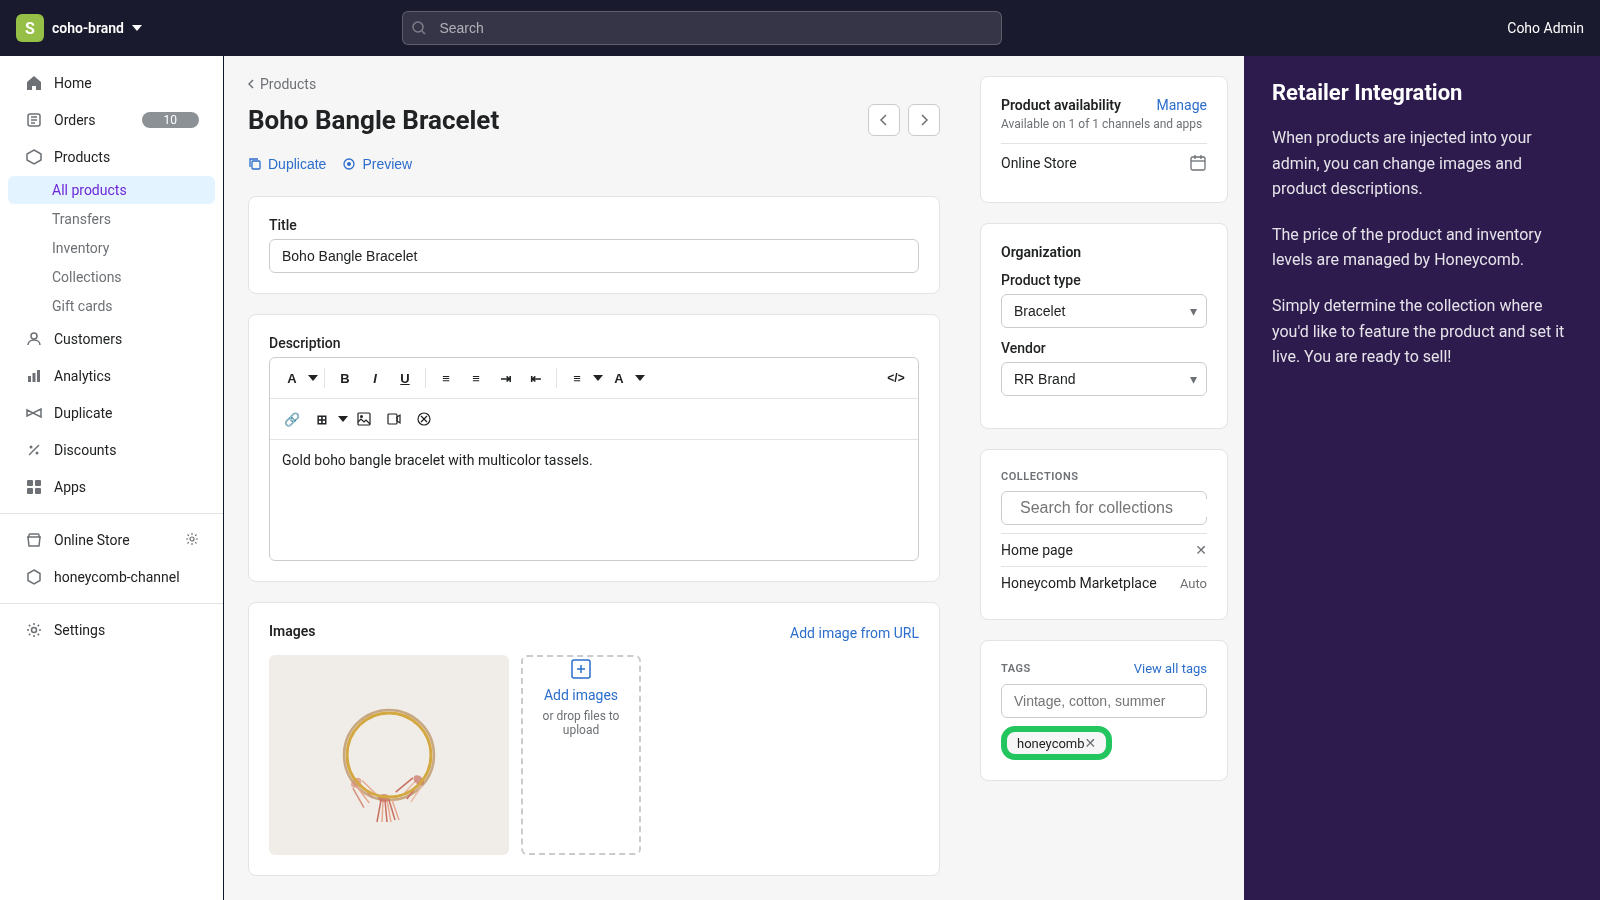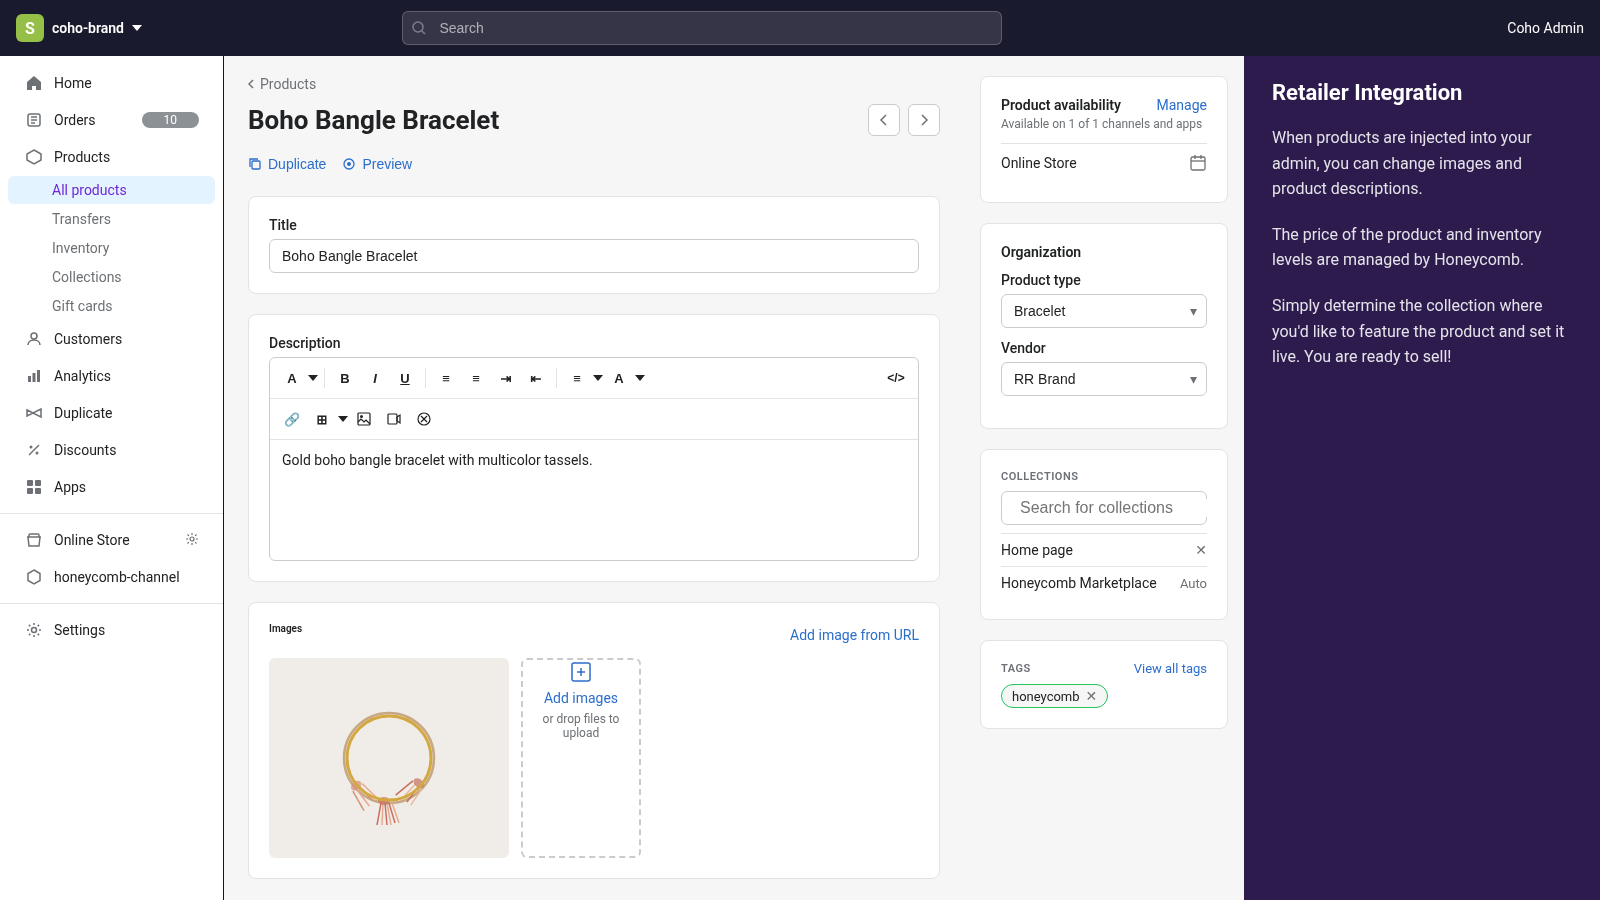--- a/index.html
+++ b/index.html
@@ -42,21 +42,21 @@
     .page-title { font-size: 26px; font-weight: 700; color: #202223; }
     .page-nav { display: flex; gap: 8px; }
     .nav-btn { width: 32px; height: 32px; border: 1px solid #c9cccf; border-radius: 6px; background: #fff; display: flex; align-items: center; justify-content: center; cursor: pointer; }
 
     
     .action-bar { display: flex; gap: 16px; margin-bottom: 20px; }
     .action-btn { display: flex; align-items: center; gap: 6px; color: #2c6ecb; font-size: 14px; cursor: pointer; padding: 4px 0; background: none; border: none; }
 
     
     .card { background: #fff; border: 1px solid #e1e3e5; border-radius: 8px; padding: 20px; margin-bottom: 20px; }
-    .card-title { font-size: 10px; font-weight: 600; color: #202223; margin-bottom: 12px; }
+    .card-title { font-size: 14px; font-weight: 600; color: #202223; margin-bottom: 4px; }
 
     
     .form-label { font-size: 14px; font-weight: 500; color: #202223; margin-bottom: 6px; }
     .form-input { width: 100%; border: 1px solid #c9cccf; border-radius: 6px; padding: 8px 12px; font-size: 14px; color: #202223; outline: none; }
 
     
     .rte-toolbar { display: flex; align-items: center; gap: 2px; padding: 6px 8px; border-bottom: 1px solid #e1e3e5; flex-wrap: wrap; }
     .rte-btn { width: 28px; height: 28px; display: flex; align-items: center; justify-content: center; border: none; background: none; cursor: pointer; border-radius: 4px; color: #202223; font-size: 13px; font-weight: bold; }
     .rte-divider { width: 1px; height: 20px; background: #e1e3e5; margin: 0 4px; }
     .rte-area { padding: 12px; min-height: 120px; font-size: 14px; color: #202223; }
@@ -97,21 +97,21 @@
     .collection-item { display: flex; align-items: center; justify-content: space-between; padding: 8px 0; border-top: 1px solid #e1e3e5; font-size: 14px; color: #202223; }
     .collection-remove { cursor: pointer; color: #6d7175; }
     .collection-auto { color: #6d7175; font-size: 13px; }
 
     
     .tags-section { margin-top: 16px; }
     .tags-header { display: flex; align-items: center; justify-content: space-between; margin-bottom: 8px; }
     .tags-title { font-size: 11px; font-weight: 600; color: #6d7175; text-transform: uppercase; letter-spacing: 0.5px; }
     .view-all-tags { color: #2c6ecb; font-size: 13px; cursor: pointer; }
     .tags-input { width: 100%; border: 1px solid #c9cccf; border-radius: 6px; padding: 8px 12px; font-size: 14px; color: #6d7175; outline: none; margin-bottom: 8px; }
-    .tag-chip { display: inline-flex; align-items: center; gap: 6px; background: #f6f6f7; border: 1px solid #22c55e; border-radius: 14px; padding: 3px 10px; font-size: 13px; color: #202223; margin-right: 6px; }
+    .tag-chip { display: inline-flex; align-items: center; gap: 0; background: #f6f6f7; border: 6px solid #22c55e; border-radius: 14px; padding: 3px 10px; font-size: 13px; color: #202223; margin-right: 6px; }
     .tag-chip-remove { cursor: pointer; color: #6d7175; font-size: 14px; }
 
     
     .info-panel { width: 356px; flex-shrink: 0; background: #2d1b4e; padding: 24px 28px; overflow-y: auto; }
     .info-title { font-size: 22px; font-weight: 700; color: #ffffff; margin-bottom: 20px; }
     .info-text { font-size: 16px; color: rgba(255,255,255,0.88); line-height: 1.6; margin-bottom: 20px; }
 
     .add-link { color: #2c6ecb; font-size: 14px; cursor: pointer; text-align: right; }
   </style>
 </head>
@@ -490,20 +490,21 @@
         <span>Honeycomb Marketplace</span>
         <span class="collection-auto">Auto</span>
       </div>
     </div>
 
     <div class="card tags-section">
       <div class="tags-header">
         <span class="tags-title">TAGS</span>
         <span class="view-all-tags">View all tags</span>
       </div>
+      <input type="text" class="tags-input" placeholder="Vintage, cotton, summer" style="">
       <div>
         <span class="tag-chip">
           <span>honeycomb</span>
           <span class="tag-chip-remove">✕</span>
         </span>
       </div>
     </div>
   </div>
 
   <div class="info-panel">

